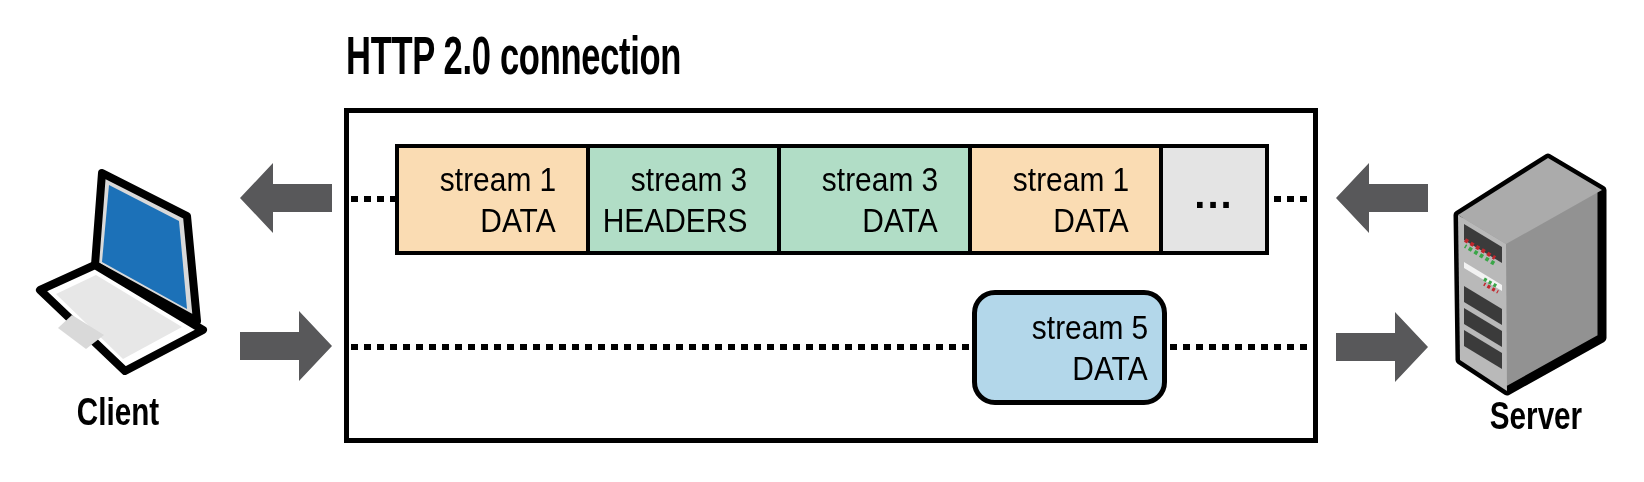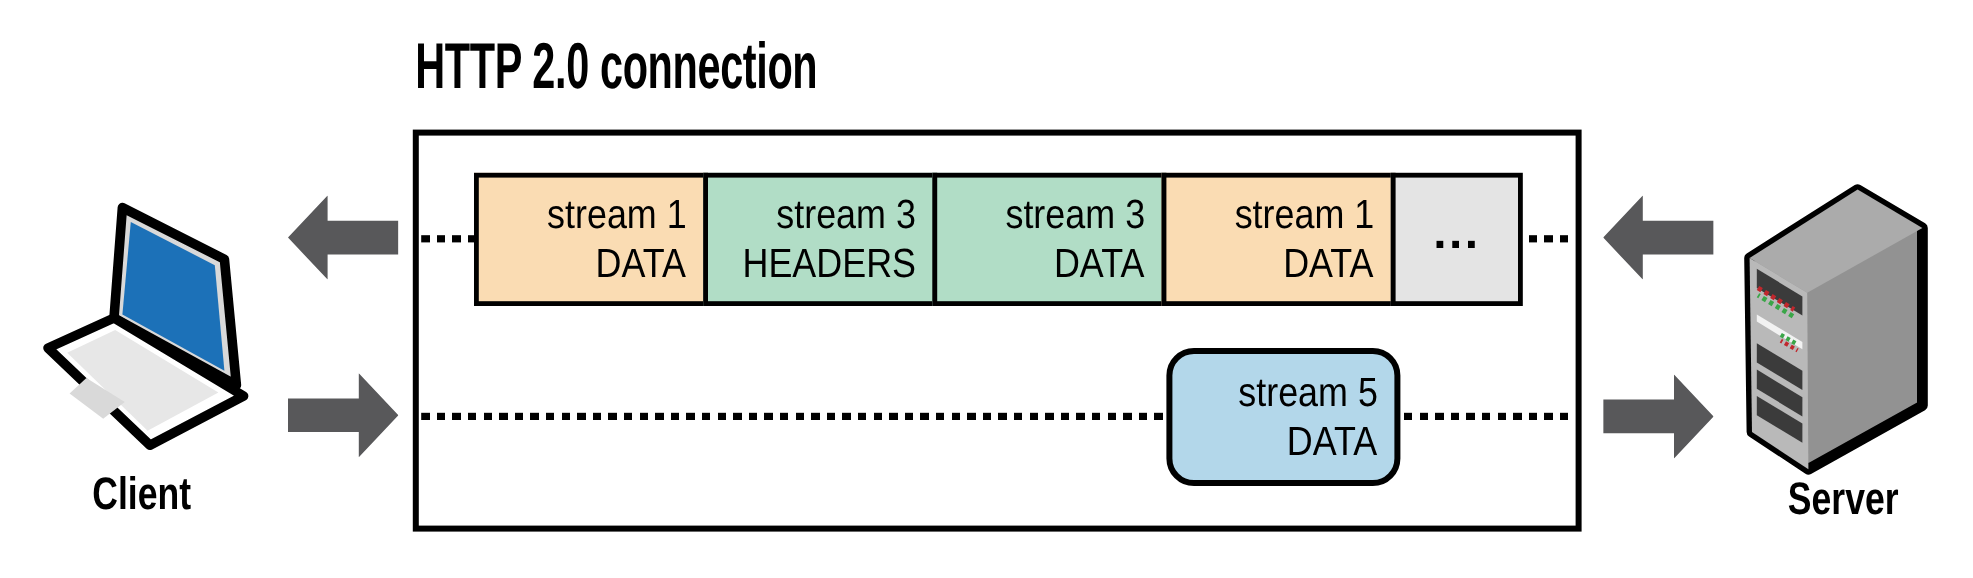--- a/index.html
+++ b/index.html
@@ -21,21 +21,21 @@
     background-image:repeating-linear-gradient(to right,#000 0 7px,transparent 7px 13px);
   }
   .dotted.top{left:351px;top:196px;width:960px;}
   .dotted.bottom{left:351px;top:344px;width:960px;}
   .frames-row{
     position:absolute;left:395px;top:144px;display:flex;z-index:2;
   }
   .frame{
     height:111px;border:4px solid #000;box-sizing:border-box;
     display:flex;flex-direction:column;justify-content:center;align-items:flex-end;
-    padding-right:14px;
+    padding-right:30px;
   }
   .frame + .frame{margin-left:-4px;}
   .frame-line{
     font-size:34px;line-height:41px;white-space:nowrap;
     transform:scaleX(0.88);transform-origin:100% 50%;
   }
   .frame.ellipsis{align-items:center;padding-right:0;justify-content:center;}
   .ellipsis-text{font-size:40px;font-weight:bold;letter-spacing:2px;line-height:40px;transform:translateY(-6px);}
   .frame5{
     position:absolute;left:972px;top:290px;width:195px;height:115px;

